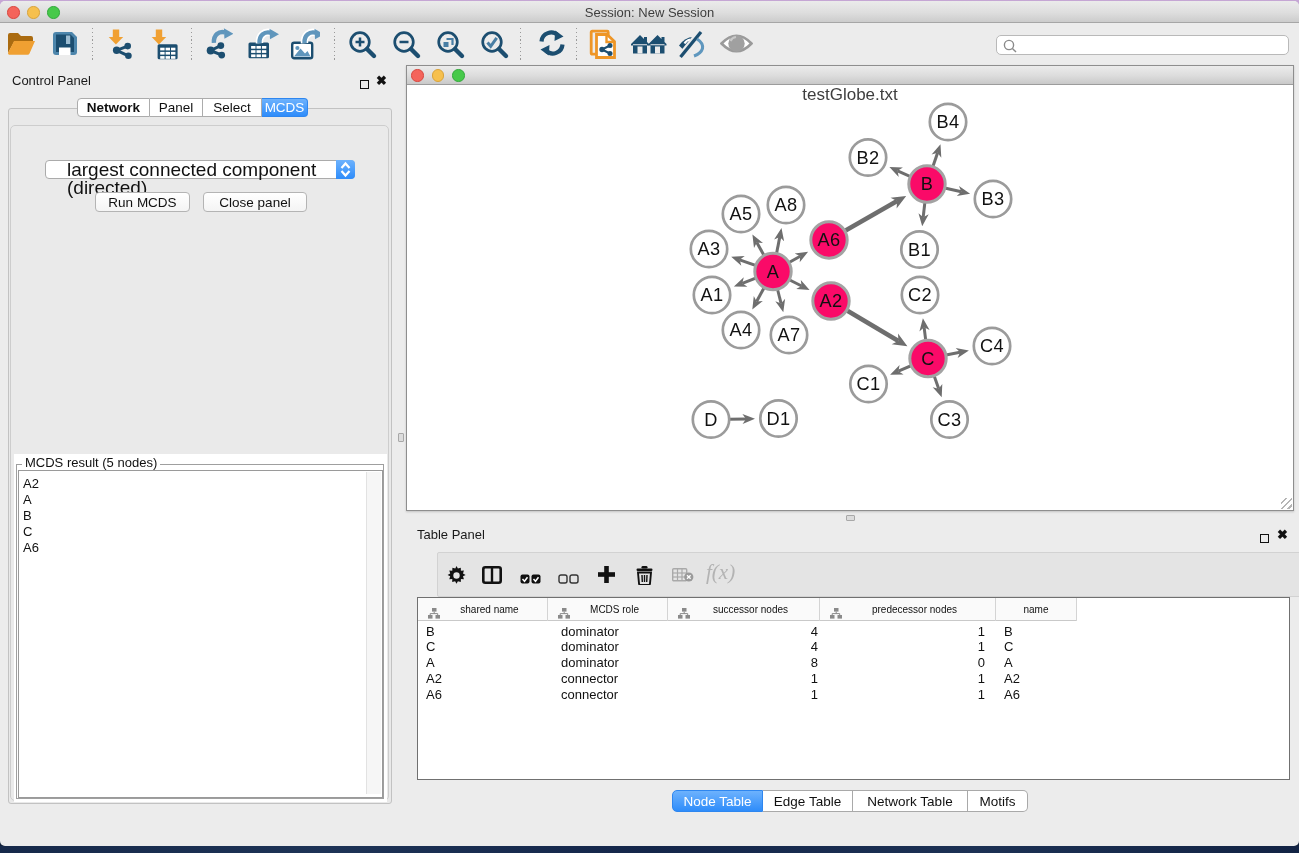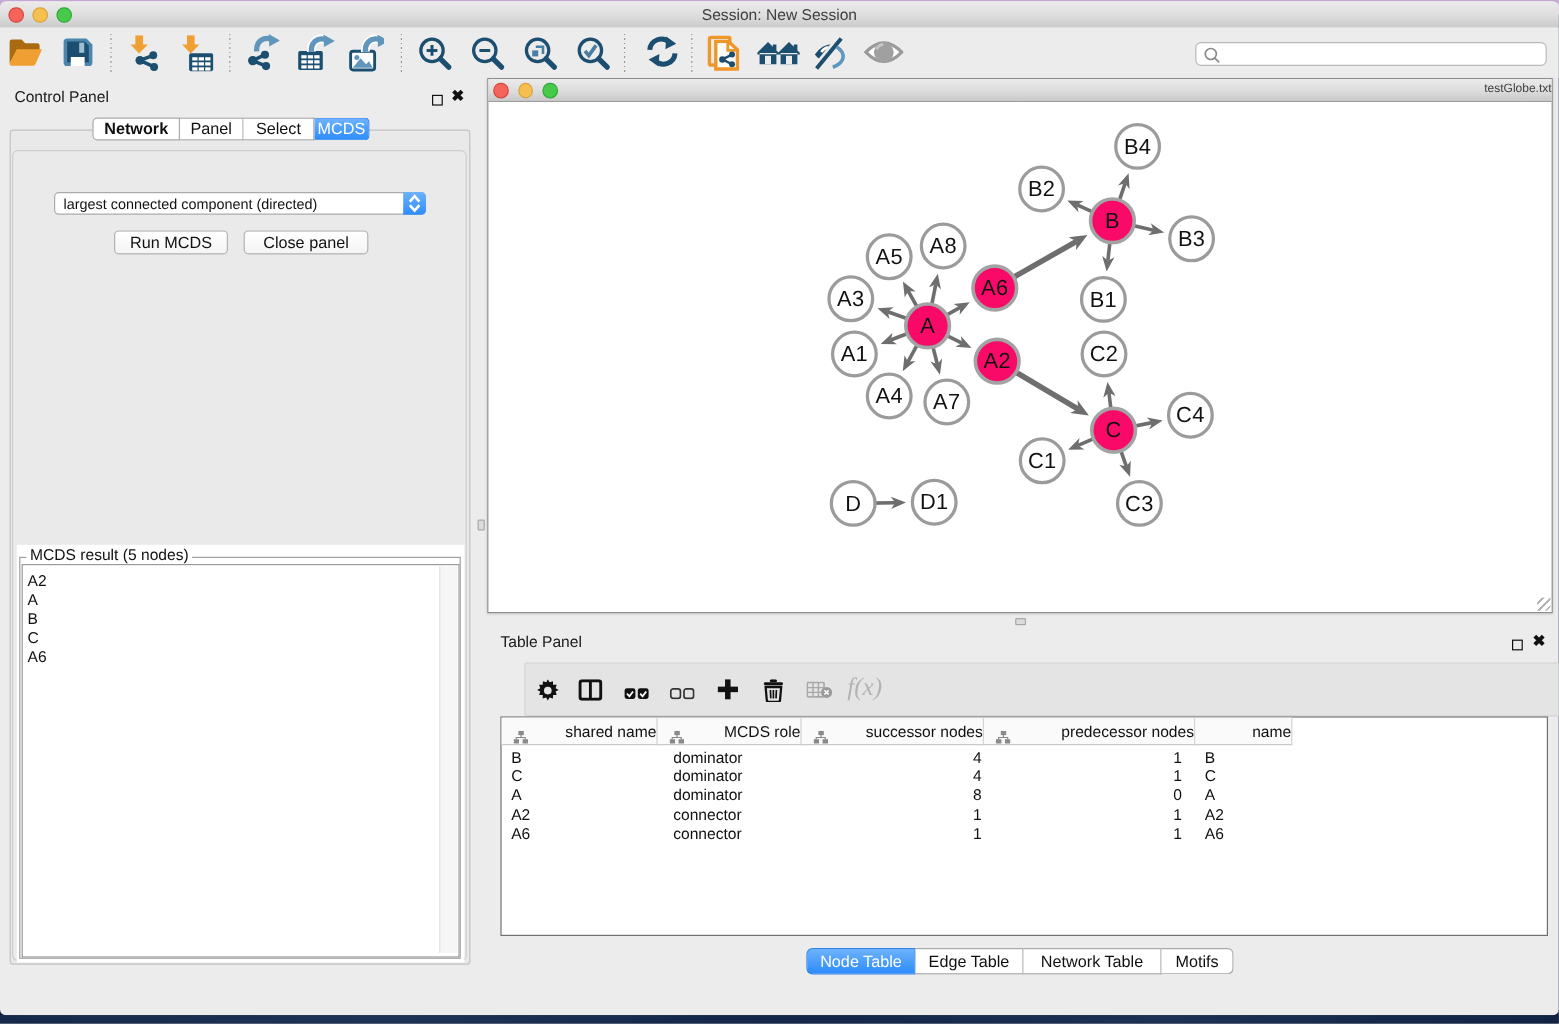--- a/index.html
+++ b/index.html
@@ -18,47 +18,47 @@
 
 #cpanel{position:absolute;left:0;top:64px;width:398px;height:752px;}
 .ptitle{font-size:13px;color:#1a1a1a;}
 #cptabs{position:absolute;top:33px;left:77px;height:19px;}
 .tab{float:left;height:19px;border:1px solid #acacac;border-left:none;background:#fff;font-size:13.5px;color:#111;text-align:center;line-height:18px;}
 .tab.first{border-left:1px solid #acacac;border-radius:4px 0 0 4px;}
 .tab.sel{background:linear-gradient(#6db2fd,#2e8cfa);border-color:#2e86ef;color:#fff;border-radius:0 4px 4px 0;}
 #cpbody{position:absolute;left:8px;top:43px;width:384px;height:696px;background:#e9e9e9;border:1px solid #c2c2c2;border-radius:3px;}
 #cpinner{position:absolute;left:10px;top:60px;width:379px;height:676px;background:#eaeaea;border:1px solid #cdcdcd;border-radius:5px;}
 #optlabel{position:absolute;top:12px;width:100%;text-align:center;font-size:13.5px;color:#111;}
-#dropdown{position:absolute;left:34px;top:34px;width:310px;height:19px;background:#fff;border:1px solid #ababab;border-radius:4px;font-size:12px;color:#111;line-height:18px;padding-left:7px;}
+#dropdown{position:absolute;left:34px;top:34px;width:310px;height:19px;background:#fff;border:1px solid #ababab;border-radius:4px;font-size:19px;color:#111;line-height:18px;padding-left:21px;}
 #ddbtn{position:absolute;right:-1px;top:-1px;width:19px;height:19px;background:linear-gradient(#6db2fd,#2e8cfa);border-radius:0 4px 4px 0;}
 .btn{position:absolute;background:linear-gradient(#ffffff,#f4f4f4);border:1px solid #b4b4b4;border-radius:4px;font-size:13.5px;color:#111;text-align:center;}
 #runbtn{left:84px;top:66px;width:95px;height:20px;line-height:19px;}
 #closebtn{left:192px;top:66px;width:104px;height:20px;line-height:19px;}
 #fieldset{position:absolute;left:14px;top:389px;width:373px;height:348px;background:#fff;}
 #fsborder{position:absolute;left:2px;top:10px;width:368px;height:335px;border:1px solid #9f9f9f;}
 #fslegend{position:absolute;left:8px;top:1px;background:#fff;padding:0 3px;font-size:13px;color:#111;}
 #fslist{position:absolute;left:4px;top:16px;width:365px;height:328px;background:#fff;border:1px solid #9a9a9a;font-size:13px;color:#111;line-height:15.9px;padding:5px 0 0 4px;}
 #fsscroll{position:absolute;right:1px;top:1px;width:15px;height:322px;background:#f6f6f6;border-left:1px solid #e2e2e2;}
 
 #nwin{position:absolute;left:406px;top:64px;width:888px;height:446px;background:#fff;border:1px solid #8e8e8e;box-shadow:0 1px 2px rgba(0,0,0,.18);}
 #ntitle{position:absolute;left:0;top:0;width:100%;height:19px;background:linear-gradient(#ebebeb,#dcdcdc 55%,#c9c9c9);border-bottom:1px solid #9c9c9c;}
 #ntitle .t1{left:4px;top:3px;background:#f4645b;border:0.5px solid #d8473f;}
 #ntitle .t2{left:24.5px;top:3px;background:#f6c04e;border:0.5px solid #d9a33a;}
 #ntitle .t3{left:45px;top:3px;background:#47c94a;border:0.5px solid #32a93c;}
-#ntext{position:absolute;top:3px;width:100%;text-align:right;font-size:10px;color:#3e3e3e;}
+#ntext{position:absolute;top:19px;width:100%;text-align:center;font-size:17px;color:#3e3e3e;}
 #grip{position:absolute;right:1px;bottom:1px;width:11px;height:11px;background:repeating-linear-gradient(135deg,transparent 0 3px,#b5b5b5 3px 4.5px);}
 
 #vsplit{position:absolute;left:398px;top:432px;width:6px;height:9px;background:#dcdcdc;border:1px solid #a8a8a8;border-radius:1px;}
 #hsplit{position:absolute;left:846px;top:514px;width:9px;height:6px;background:#dcdcdc;border:1px solid #a8a8a8;border-radius:1px;}
 
 #tpanel{position:absolute;left:400px;top:520px;width:899px;height:296px;}
 #ttoolbar{position:absolute;left:17px;top:31px;width:873px;height:45px;background:#e4e4e4;border:1px solid #d2d2d2;border-radius:2px;margin-left:20px;}
 #ttable{position:absolute;left:17px;top:76px;width:873px;height:183px;background:#fff;border:1px solid #707070;}
 #thead{position:absolute;left:0;top:0;width:659px;height:23px;background:#fafafa;border-bottom:1px solid #c9c9c9;}
-.hcell{position:absolute;top:0;height:23px;border-right:1px solid #d4d4d4;font-size:13px;color:#111;text-align:right;line-height:23px;}
+.hcell{position:absolute;top:0;height:23px;border-right:1px solid #d4d4d4;font-size:10px;color:#111;text-align:center;line-height:23px;}
 .trow{position:absolute;font-size:13px;color:#111;height:16px;line-height:16px;}
 #ttabs{position:absolute;left:272px;top:269px;height:22px;}
 .btab{float:left;height:22px;border:1px solid #a9a9a9;border-left:none;background:#fff;font-size:13.5px;color:#111;text-align:center;line-height:21px;}
 .btab.first{border-left:1px solid #a9a9a9;border-radius:5px 0 0 5px;background:linear-gradient(#6db2fd,#2e8cfa);border-color:#2e86ef;color:#fff;}
 .btab.last{border-radius:0 5px 5px 0;}
 
 #statusbar{position:absolute;left:0;top:816px;width:1299px;height:29px;background:#ececec;border-top:1px solid #bdbdbd;}
 #listbtn{position:absolute;left:10px;top:8px;width:27px;height:19px;background:#fdfdfd;border:1px solid #9f9f9f;}
 #membtn{position:absolute;right:10px;top:6px;width:74px;height:23px;background:#f8f8f8;border:1px solid #a0a0a0;font-size:12.5px;color:#111;line-height:22px;}
 #darkstrip{position:absolute;left:0;top:846px;width:1299px;height:7px;background:linear-gradient(90deg,#16294a 0,#1d3356 25%,#14264a 50%,#1c3154 75%,#122344 100%);}

